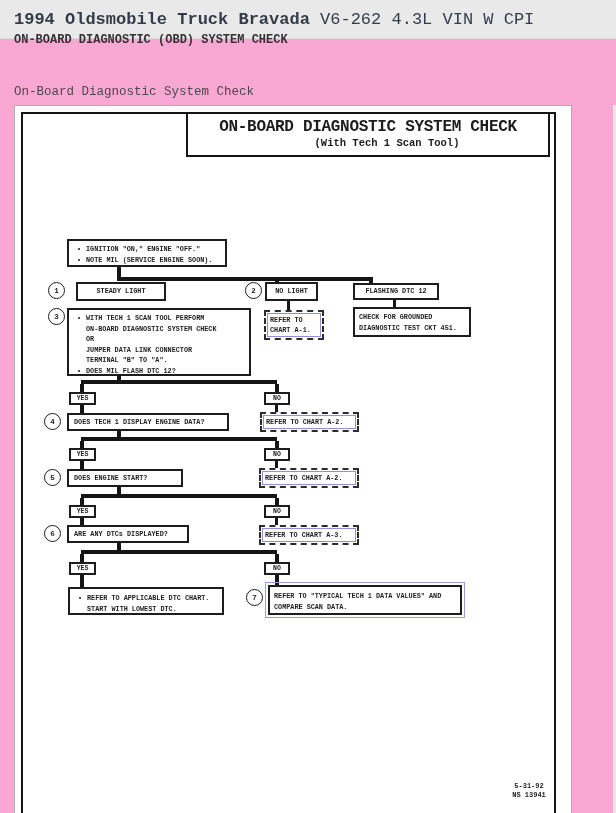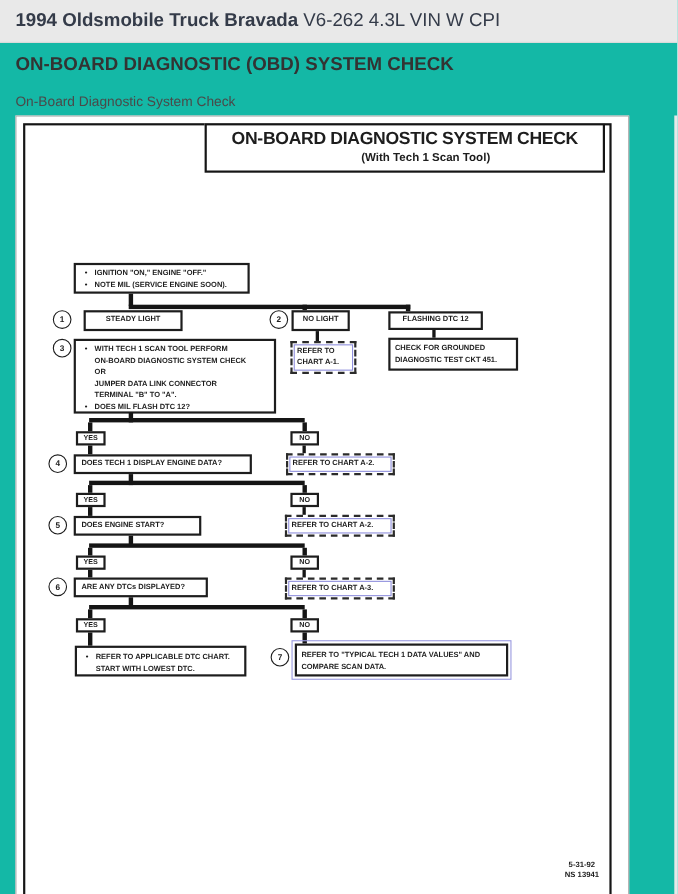--- a/index.html
+++ b/index.html
@@ -1,23 +1,23 @@
 <!DOCTYPE html>
 <html><head>
 <meta charset="utf-8">
 <style>
   html,body{margin:0;padding:0;background:#fff;}
-  .pg{position:relative;width:616px;height:813px;overflow:hidden;background:#14b8a6;
-      font-family:Liberation Sans, sans-serif;}
+  .pg{position:relative;width:616px;height:813px;overflow:hidden;background:#f9a8d4;
+      font-family:Liberation Mono, monospace;}
   
   .hdr{position:absolute;left:0;top:0;width:616px;height:38px;background:#e9e9e9;
        border-bottom:1px solid #dadada;display:flex;align-items:center;}
   .hdr .t{margin-left:14px;font-size:17px;color:#343b49;white-space:nowrap;}
   .hdr .t b{font-weight:bold;}
-  .sec-h{position:absolute;left:14px;top:49px;font-size:17px;font-weight:bold;color:#333;}
+  .sec-h{position:absolute;left:14px;top:33px;font-size:12px;font-weight:bold;color:#333;}
   .fig-l{position:absolute;left:14px;top:85px;font-size:12.5px;color:#4a4a4a;}
   
   .sb{position:absolute;right:0;top:105px;width:3px;height:708px;background:#e8e8e8;}
   
   .scan{position:absolute;left:14px;top:105px;width:556px;height:708px;background:#fff;
         border:1px solid #adadad;overflow:hidden;color:#1d1d1d;}
   .scan *{box-sizing:border-box;}
   .obd{position:absolute;left:6px;top:6px;width:535px;height:710px;border:2.5px solid #151515;}
   .tbox{position:absolute;left:171px;top:6px;width:364px;height:45px;border:2.5px solid #151515;
         background:#fff;text-align:center;padding-top:4px;}

